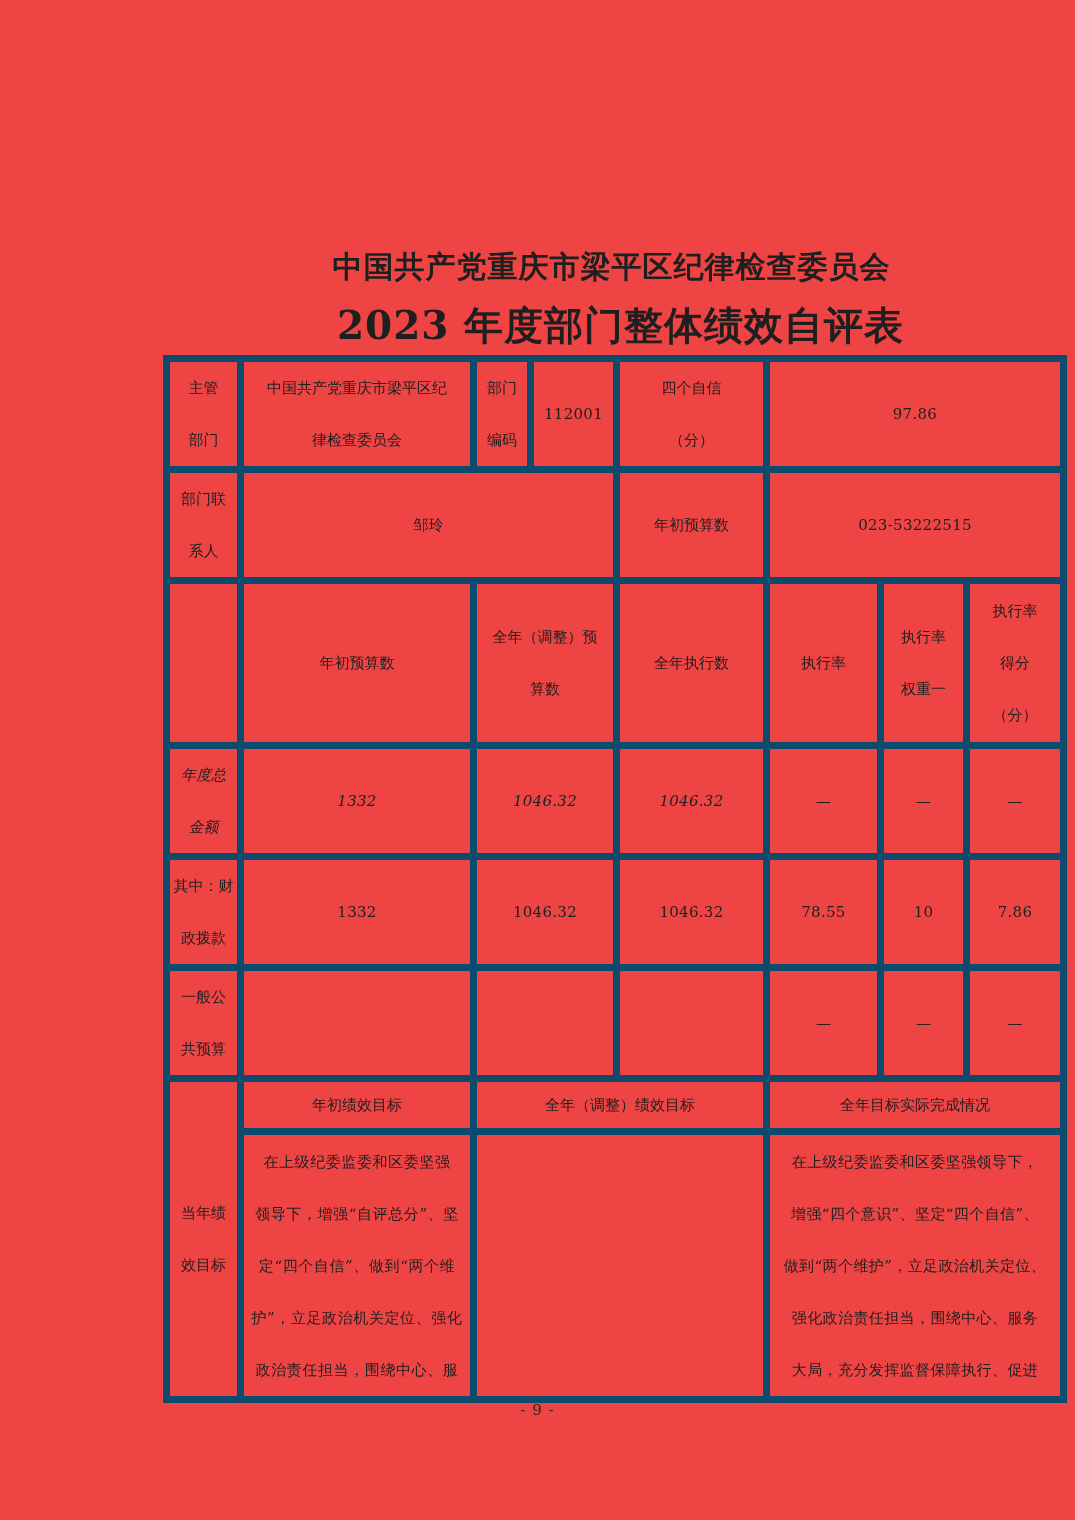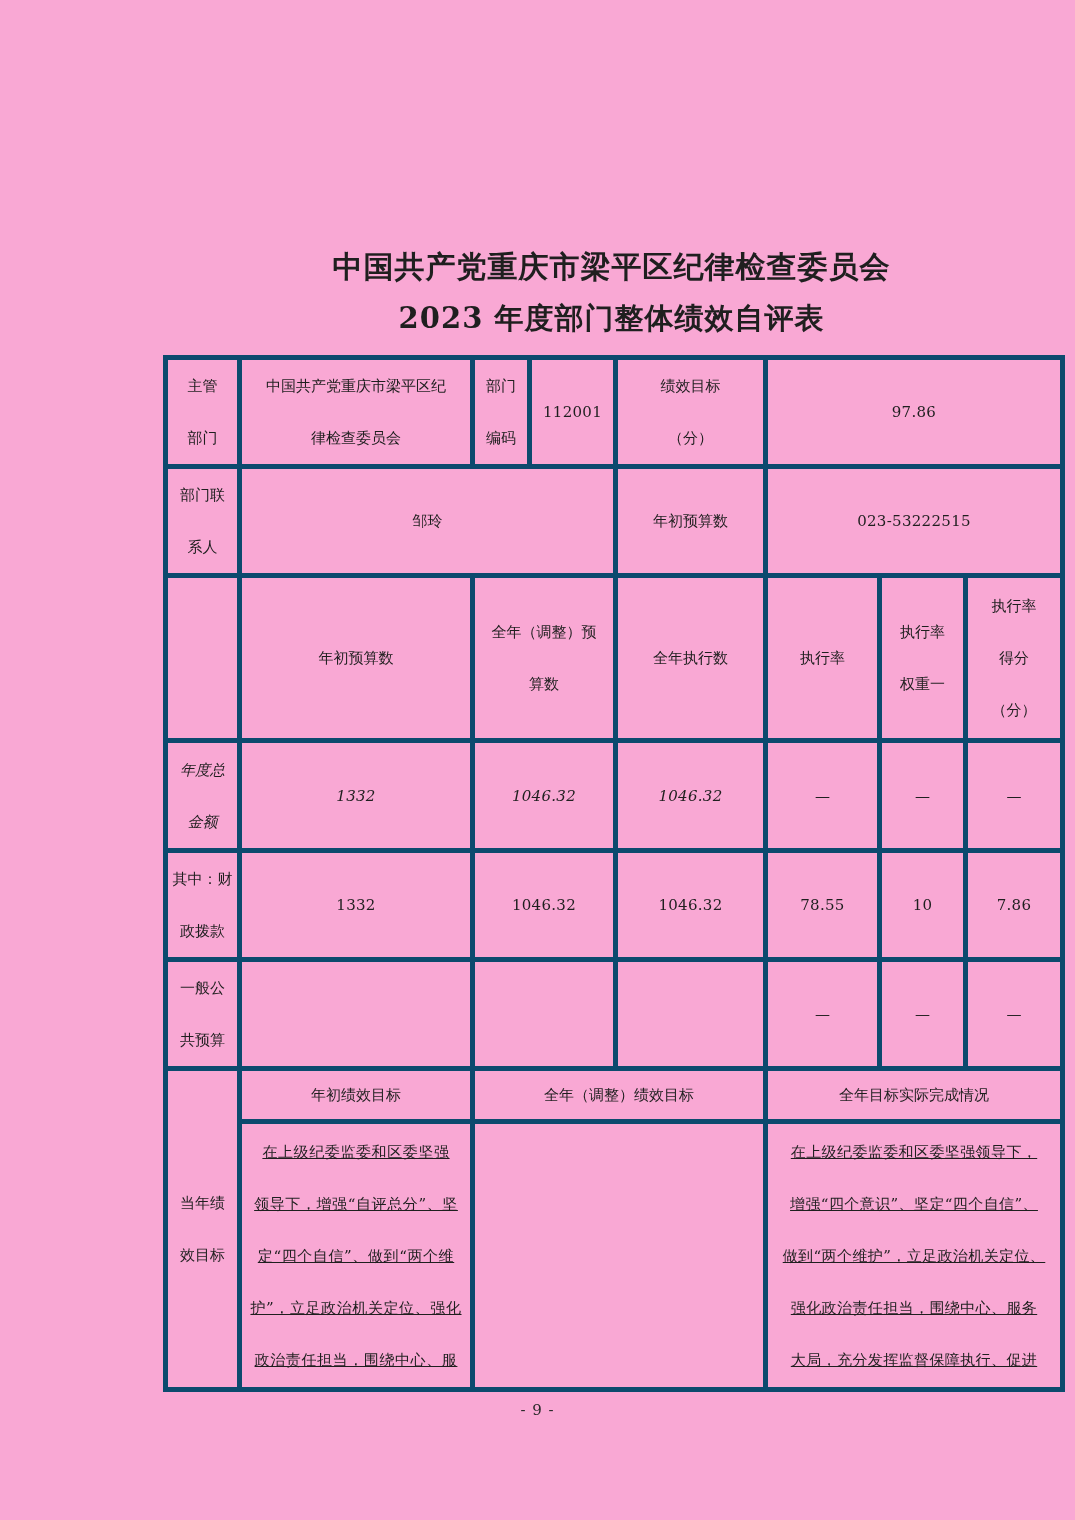--- a/index.html
+++ b/index.html
@@ -1,53 +1,53 @@
 <!DOCTYPE html>
 <html><head>
 <meta charset="utf-8">
 <style>
   html,body{margin:0;padding:0;}
   body{
     width:1075px;height:1520px;background:#ffffff;
     font-family:"DejaVu Serif","Liberation Serif",serif;
     color:#1f1f1f;
   }
-  .page{position:relative;width:1075px;height:1520px;background:#f9a8d4;overflow:hidden;}
+  .page{position:relative;width:1075px;height:1520px;background:#ef4444;overflow:hidden;}
 
   .title1{
     position:absolute;left:163px;top:247px;width:897px;
     text-align:center;font-size:30px;font-weight:bold;letter-spacing:1px;
     white-space:nowrap;
   }
   .title2{
-    position:absolute;left:163px;top:299px;width:897px;
-    text-align:center;font-size:29px;font-weight:bold;letter-spacing:1px;
+    position:absolute;left:172px;top:299px;width:897px;
+    text-align:center;font-size:39px;font-weight:bold;letter-spacing:1px;
     white-space:nowrap;
   }
 
   table.selfeval{
     position:absolute;left:163px;top:355px;
     border-collapse:collapse;table-layout:fixed;
   }
   table.selfeval td{
-    border:5px solid #0c4a6e;
+    border:7px solid #0c4a6e;
     text-align:center;vertical-align:middle;
     font-size:15px;padding:0;overflow:hidden;
   }
   .tline{line-height:52px;white-space:nowrap;overflow:hidden;}
 
   tr.rA{height:107px;} tr.rB{height:106px;} tr.rC{height:165px;}
   tr.rD{height:110px;font-style:italic;} tr.rE{height:107px;} tr.rF{height:80px;}
   tr.rG{height:53px;}  tr.rH{height:268px;}
 
   td.num{font-size:16px;letter-spacing:0.3px;}
   td.dash{font-size:15px;}
 
   td.goal-cell{
-    text-align:left;vertical-align:top;text-decoration:underline;
+    text-align:left;vertical-align:top;
   }
   td.goal-initial{padding:3px 6px 0 13px;letter-spacing:0.6px;}
   td.goal-actual{padding:3px 4px 0 10px;letter-spacing:0.4px;}
 
   .footer{
     position:absolute;left:0;top:1401px;width:1075px;
     text-align:center;font-size:15px;letter-spacing:1px;color:#2a2a2a;
   }
 </style>
 </head>
@@ -79,21 +79,21 @@
       <td>
             <div class="tline">中国共产党重庆市梁平区纪</div>
             <div class="tline">律检查委员会</div>
           </td>
       <td>
             <div class="tline">部门</div>
             <div class="tline">编码</div>
           </td>
       <td class="num">112001</td>
       <td>
-            <div class="tline">绩效目标</div>
+            <div class="tline">四个自信</div>
             <div class="tline">（分）</div>
           </td>
       <td class="num" colspan="3">97.86</td>
     </tr>
 
     <tr class="rB">
       <td>
             <div class="tline">部门联</div>
             <div class="tline">系人</div>
           </td>

